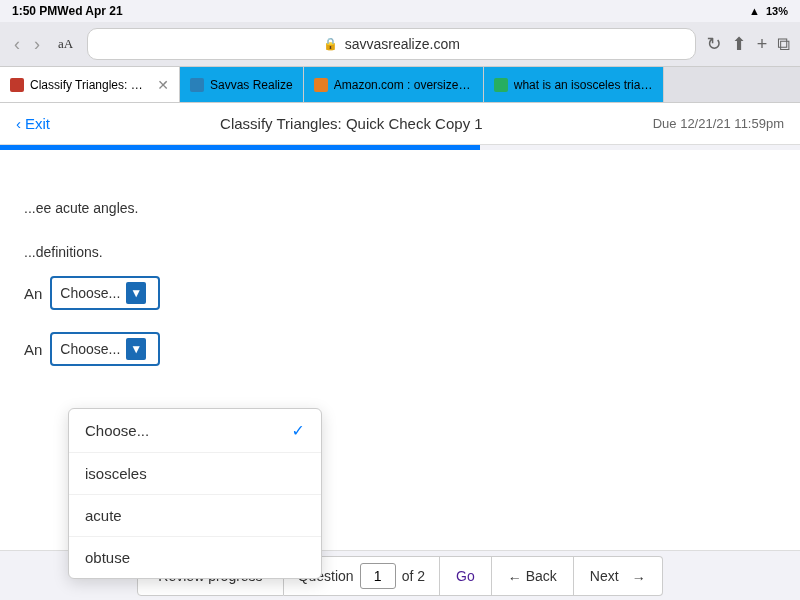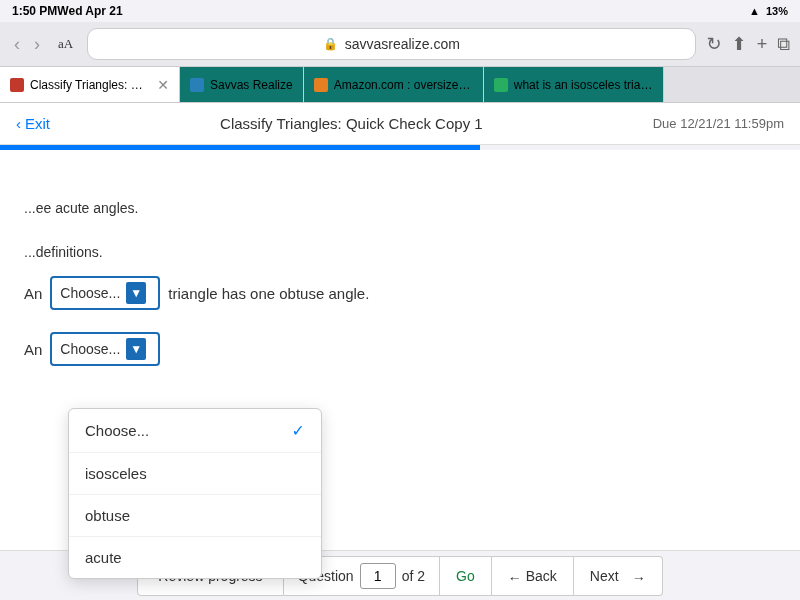--- a/index.html
+++ b/index.html
@@ -61,21 +61,21 @@
     }
     .tab {
       display: flex;
       align-items: center;
       padding: 0 10px;
       font-size: 12px;
       border-right: 1px solid #ccc;
       max-width: 180px;
       min-width: 120px;
       gap: 6px;
-      background: #0f766e;
+      background: #0ea5e9;
       cursor: pointer;
     }
     .tab.active { background: white; }
     .tab-favicon { width: 14px; height: 14px; border-radius: 2px; flex-shrink: 0; }
     .tab-favicon.classify { background: #c0392b; }
     .tab-favicon.savvas { background: #2980b9; }
     .tab-favicon.amazon { background: #e67e22; }
     .tab-favicon.google { background: #27ae60; }
     .tab-label { flex: 1; overflow: hidden; text-overflow: ellipsis; white-space: nowrap; }
     .tab-close { font-size: 14px; color: #888; cursor: pointer; flex-shrink: 0; }
@@ -208,21 +208,21 @@
     }
     .footer-go {
       background: white;
       border: 1px solid #ccc;
       border-left: none;
       height: 40px;
       display: flex;
       align-items: center;
       padding: 0 16px;
       font-size: 14px;
-      color: #15803d;
+      color: #4c1d95;
       cursor: pointer;
     }
     .footer-back {
       background: white;
       border: 1px solid #ccc;
       border-left: none;
       height: 40px;
       display: flex;
       align-items: center;
       padding: 0 16px;
@@ -316,40 +316,39 @@
 
   <div class="dropdown-menu">
     <div class="dropdown-item">
       <span>Choose...</span>
       <span class="check">✓</span>
     </div>
     <div class="dropdown-item">
       <span>isosceles</span>
     </div>
     <div class="dropdown-item">
+      <span>acute</span>
+    </div>
+    <div class="dropdown-item">
       <span>obtuse</span>
-    </div>
-    <div class="dropdown-item">
-      <span>acute</span>
     </div>
   </div>
 </div>
 
 <div class="content-area">
 
   <div style="font-size:14px; color:#333; margin-bottom:24px;">...ee acute angles.</div>
   <div style="font-size:14px; color:#333; margin-bottom:16px; padding-top:4px;">...definitions.</div>
 
   <div class="content-row">
     <span class="content-text">An</span>
     <div class="dropdown-inline">
       <span style="font-size:14px; color:#333;">Choose...</span>
       <div class="dropdown-arrow">▼</div>
     </div>
-    <span class="content-text">triangle has one obtuse angle.</span>
   </div>
 
   <div class="content-row">
     <span class="content-text">An</span>
     <div class="dropdown-inline">
       <span style="font-size:14px; color:#333;">Choose...</span>
       <div class="dropdown-arrow">▼</div>
     </div>
   </div>
 </div>

